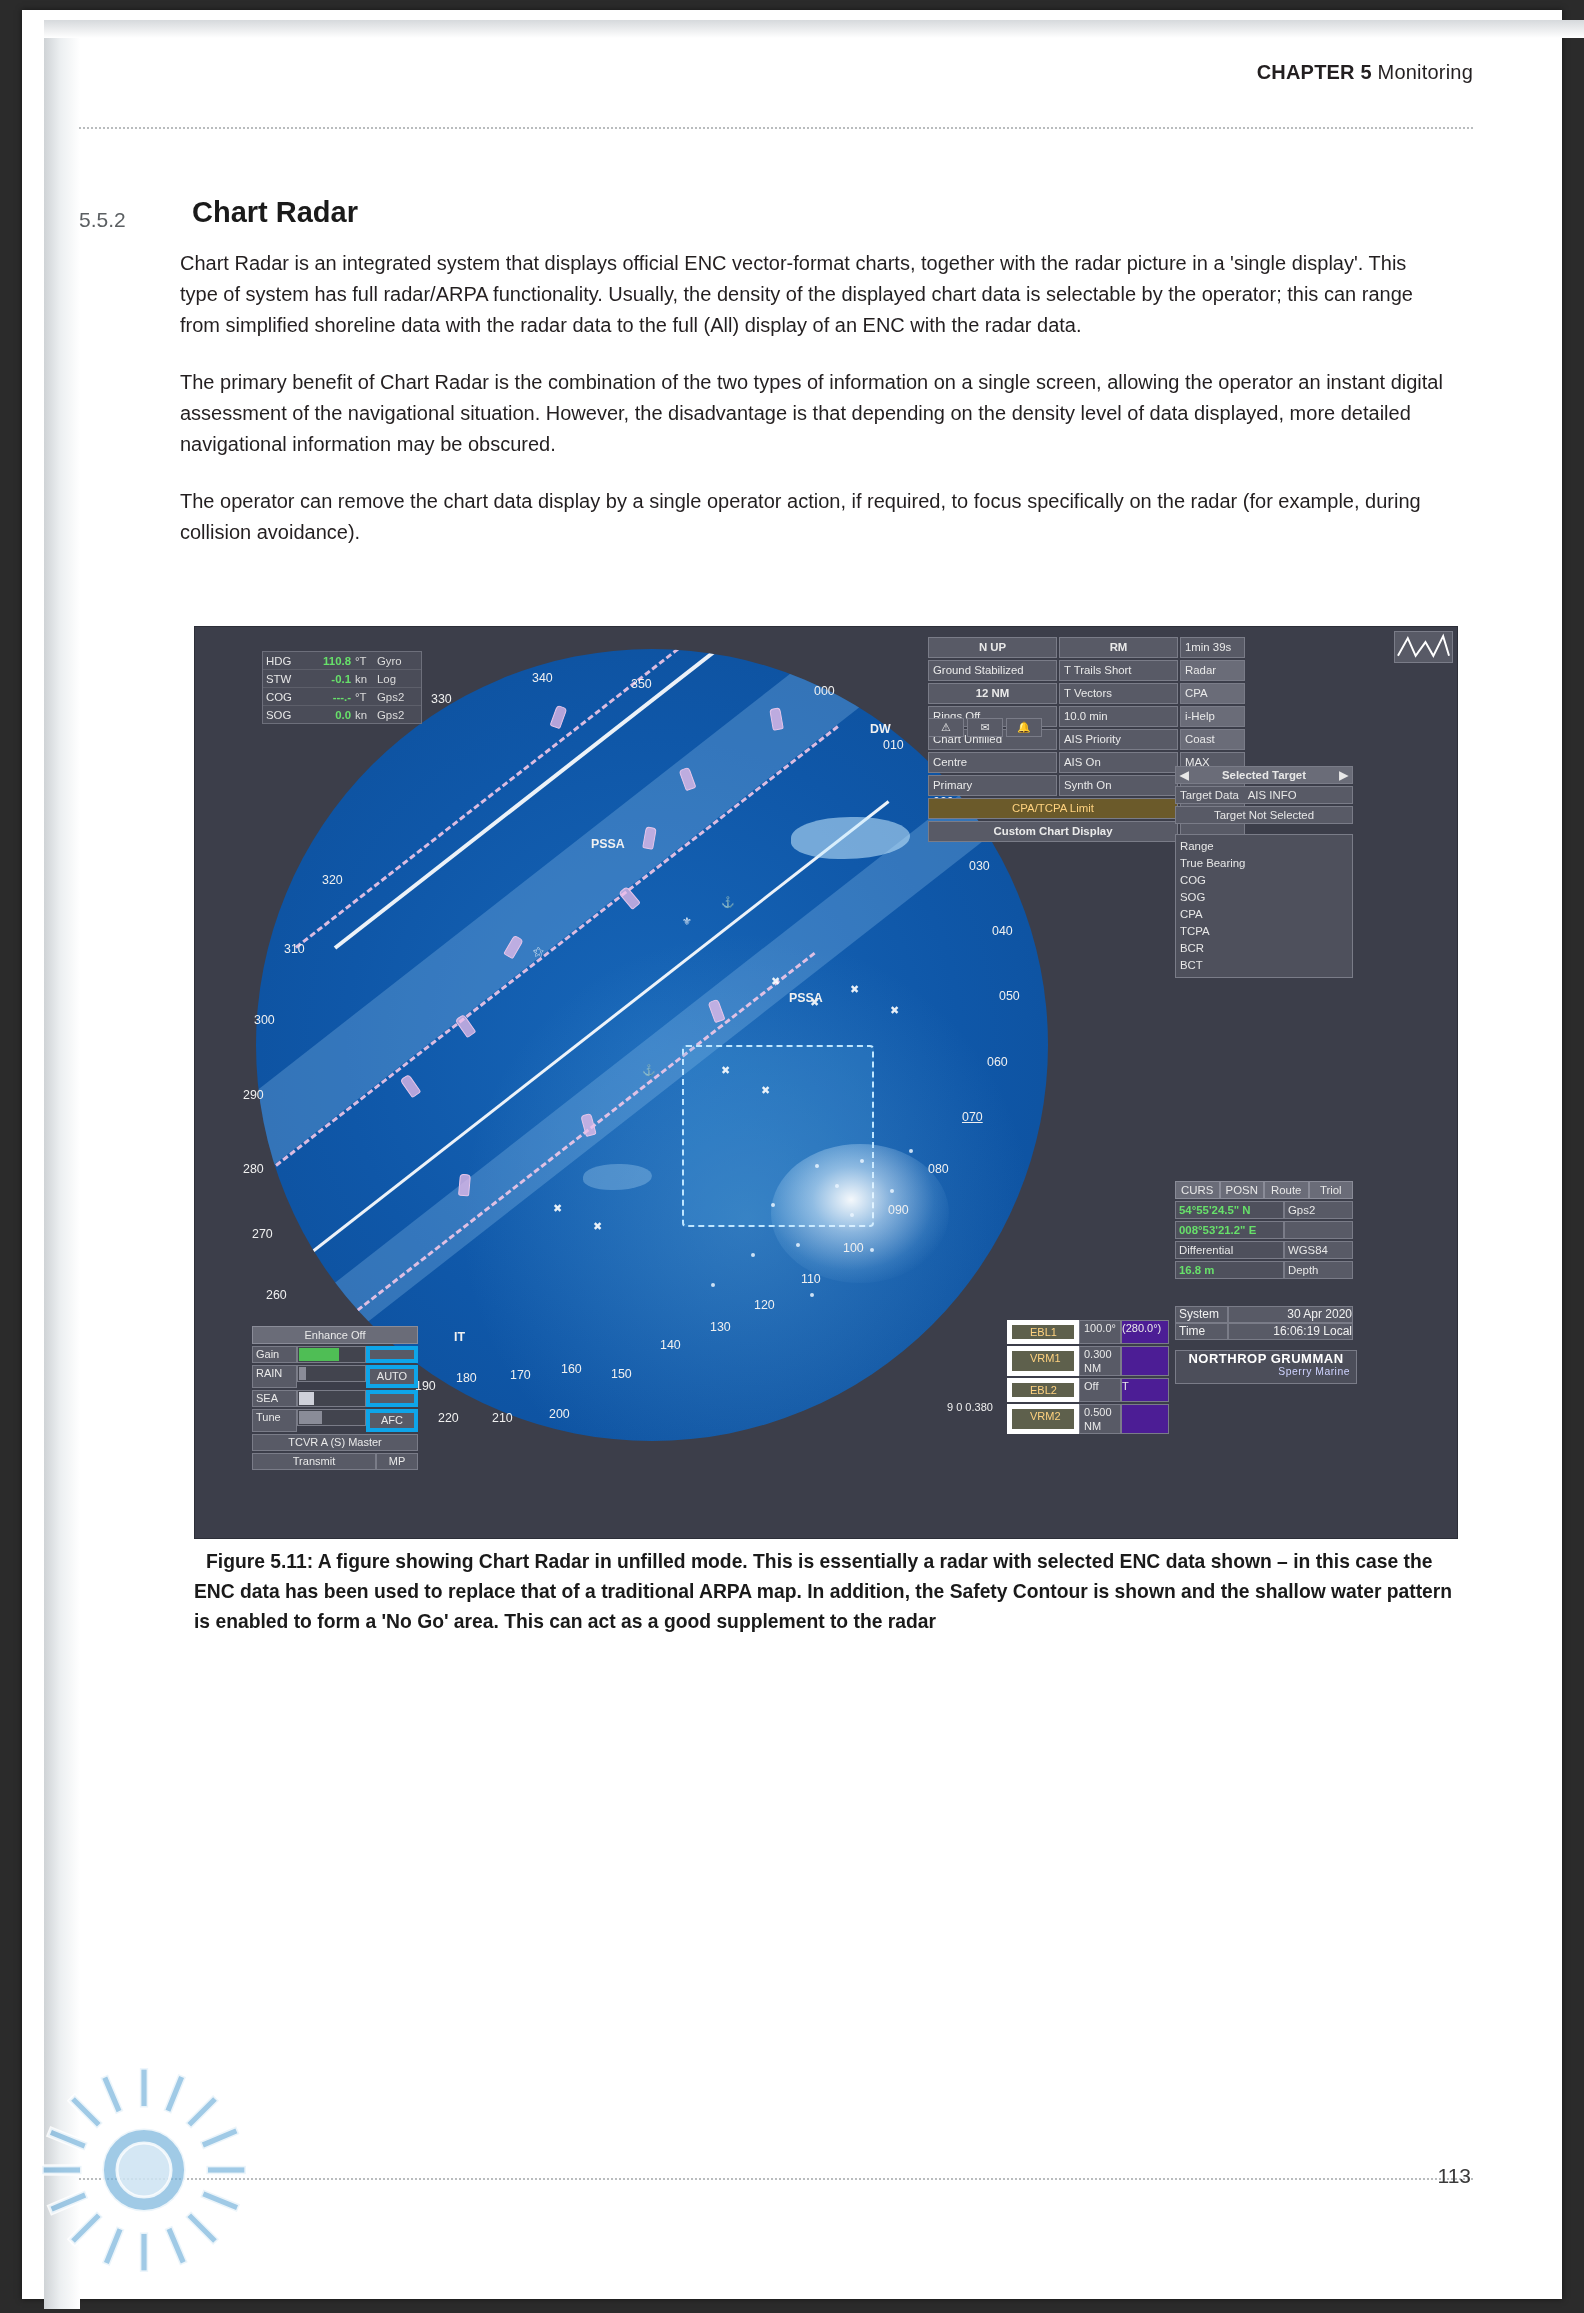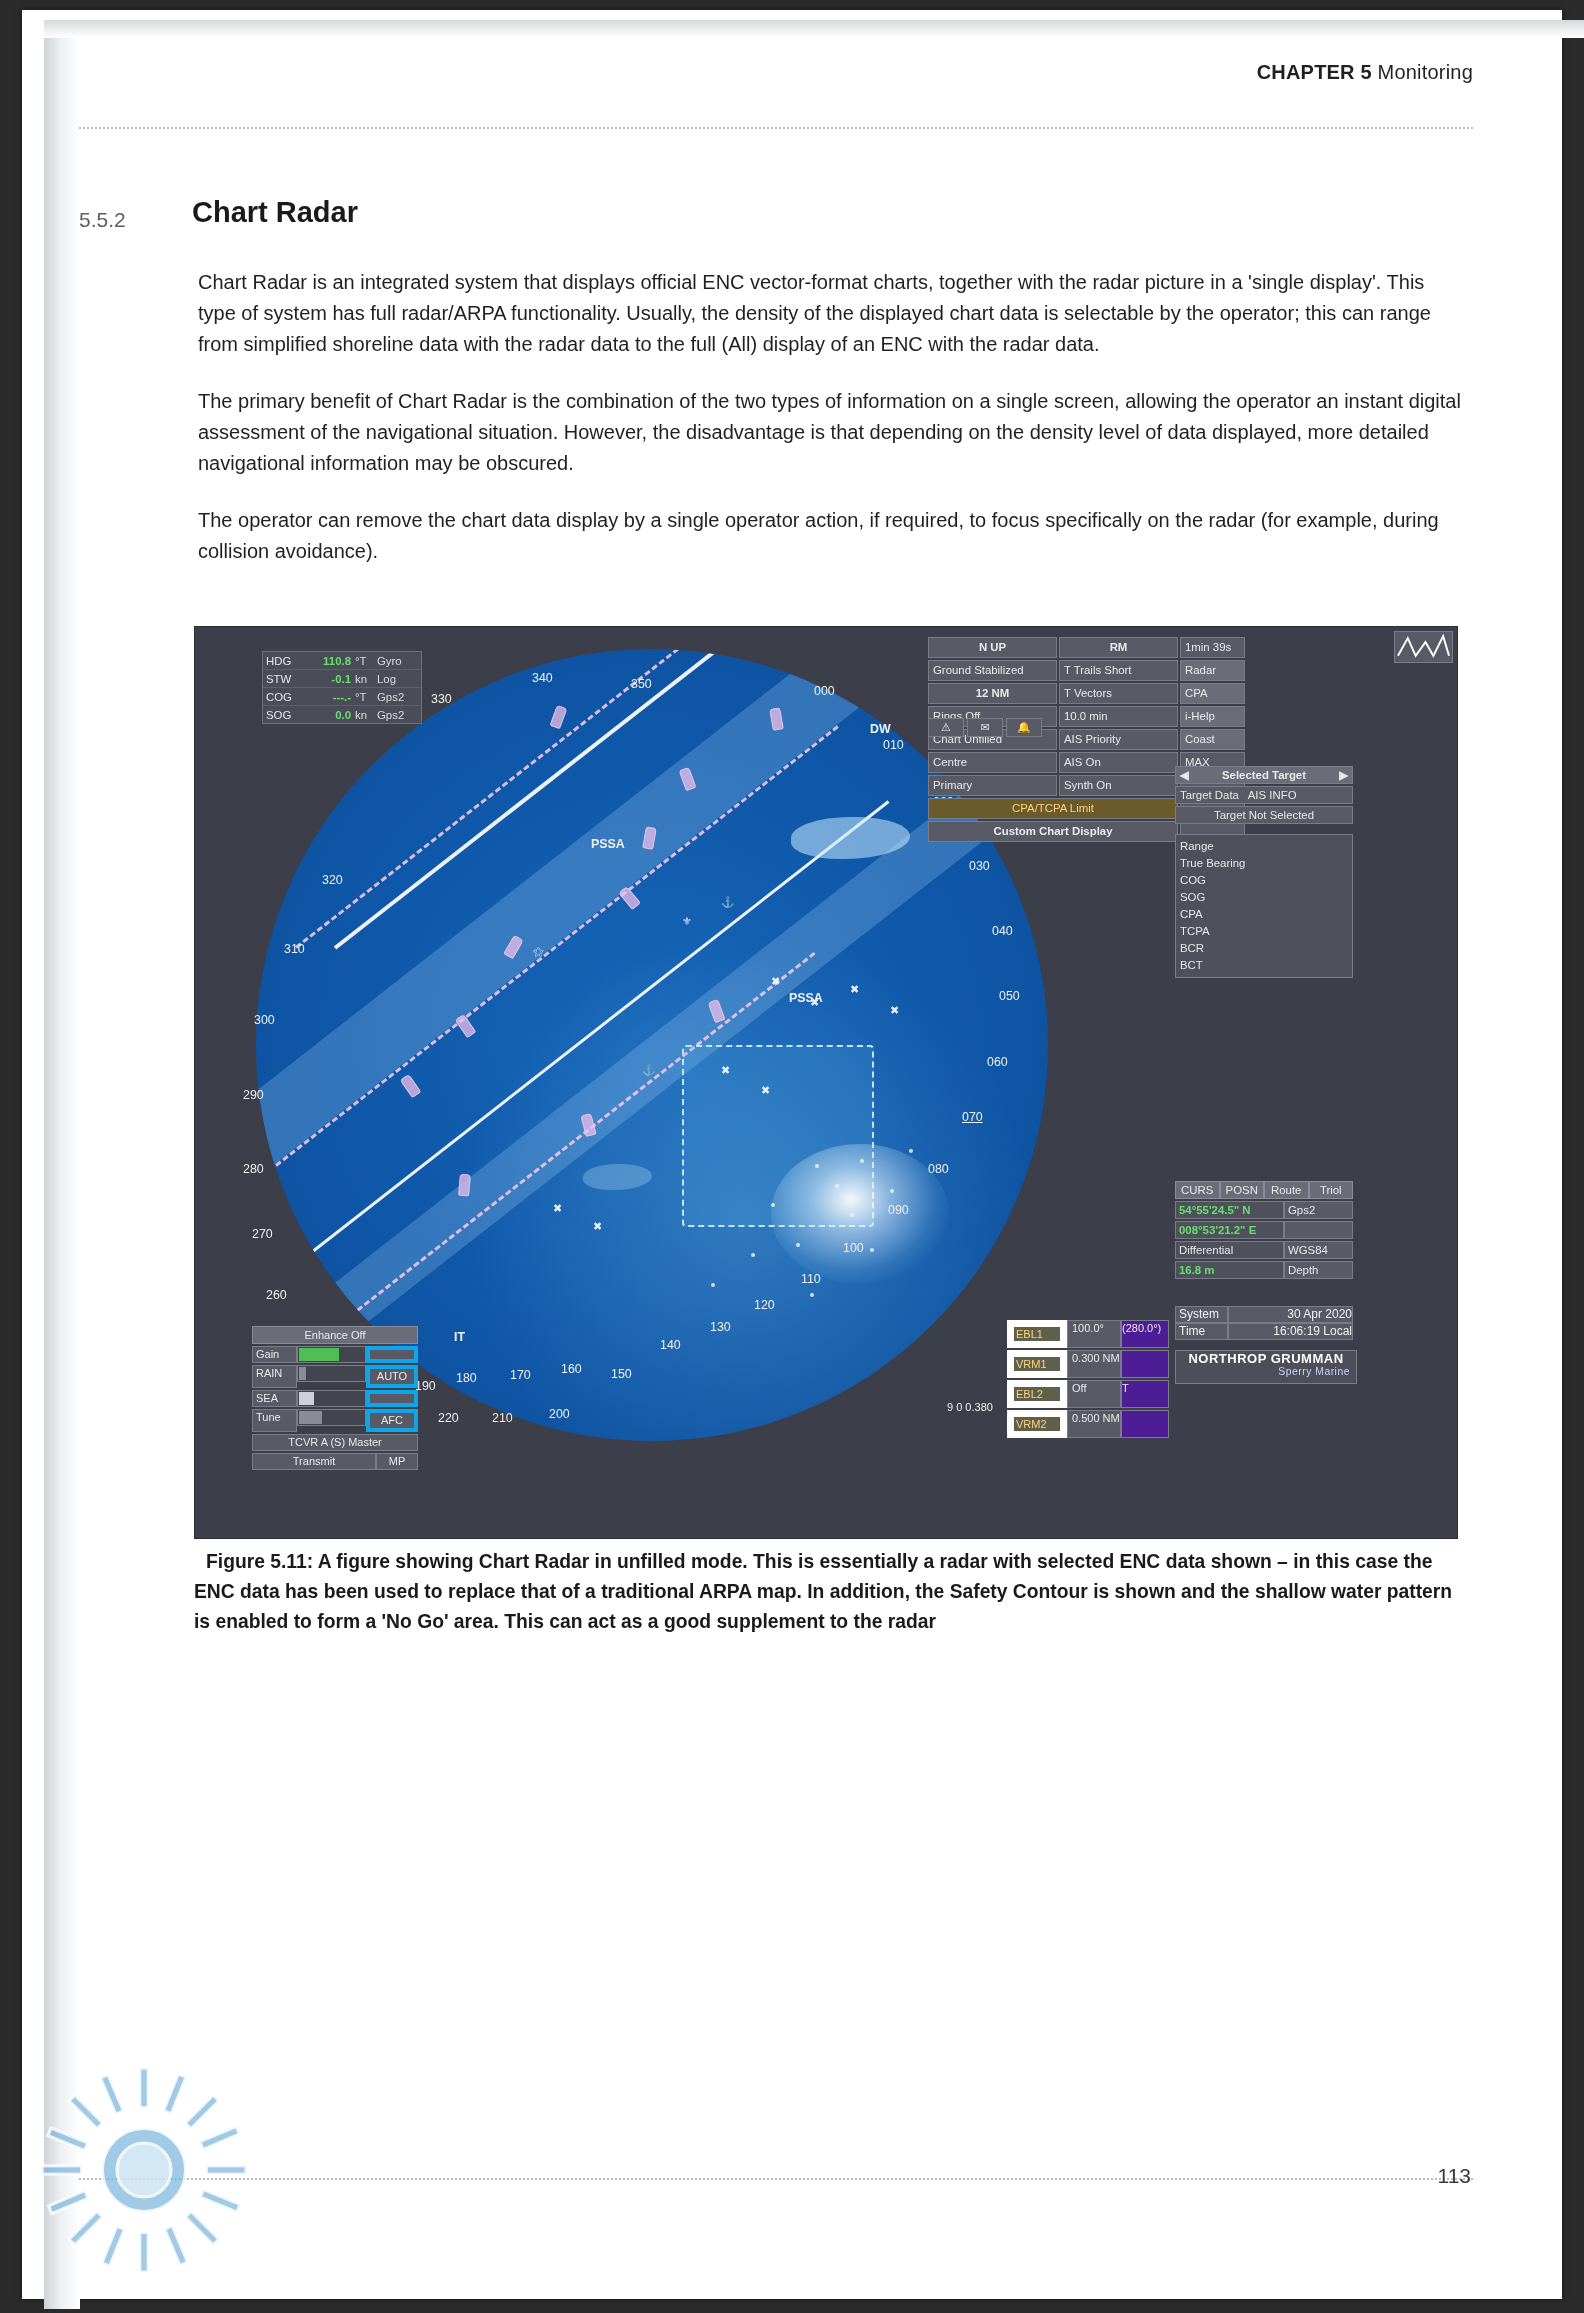--- a/index.html
+++ b/index.html
@@ -70,24 +70,23 @@
     position: absolute;
     left: 170px;
     top: 186px;
     font-size: 29px;
     font-weight: bold;
     color: #1a1a1a;
   }
 
   .body-col {
     position: absolute;
-    left: 176px;
+    left: 158px;
     top: 238px;
     width: 1263px;
-    margin-top: 19px;
   }
   .body-col p {
     margin: 0 0 26px 0;
     font-size: 20px;
     line-height: 31px;
     color: #231f20;
   }
 
   
   .figure-wrap {
@@ -352,21 +351,21 @@
   }
 
   .ebl-panel {
     position: absolute;
     left: 812px; top: 693px;
     width: 162px;
     font-size: 11px;
     color: #eaeaea;
   }
   .ebl-row { display: flex; margin-bottom: 2px; }
-  .ebl-row .k { width: 44px; background: #5e604c; border: 7px solid #ffffff; color: #ffd27f; line-height: 14px; padding-left: 2px;}
+  .ebl-row .k { width: 44px; background: #5e604c; border: 5px solid #ffffff; color: #ffd27f; line-height: 14px; padding-left: 18px;}
   .ebl-row .v { flex: 1; background: #585a66; border: 1px solid #7a7c88; line-height: 14px; padding-left: 4px;}
   .ebl-row .v2 { width: 46px; background: #4c1d95; border: 1px solid #7a7c88; line-height: 14px; text-align: left;}
 
   .gain-panel {
     position: absolute;
     left: 57px; top: 699px;
     width: 166px;
     font-size: 11px;
     color: #eaeaea;
   }

